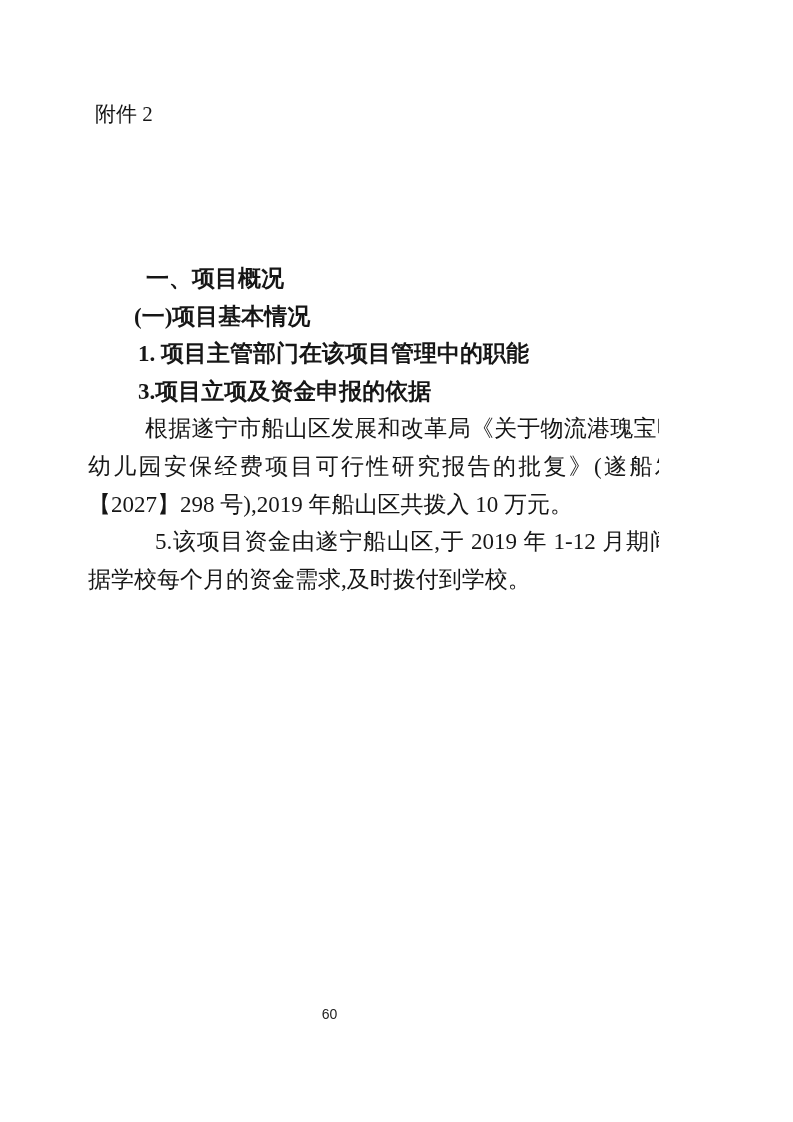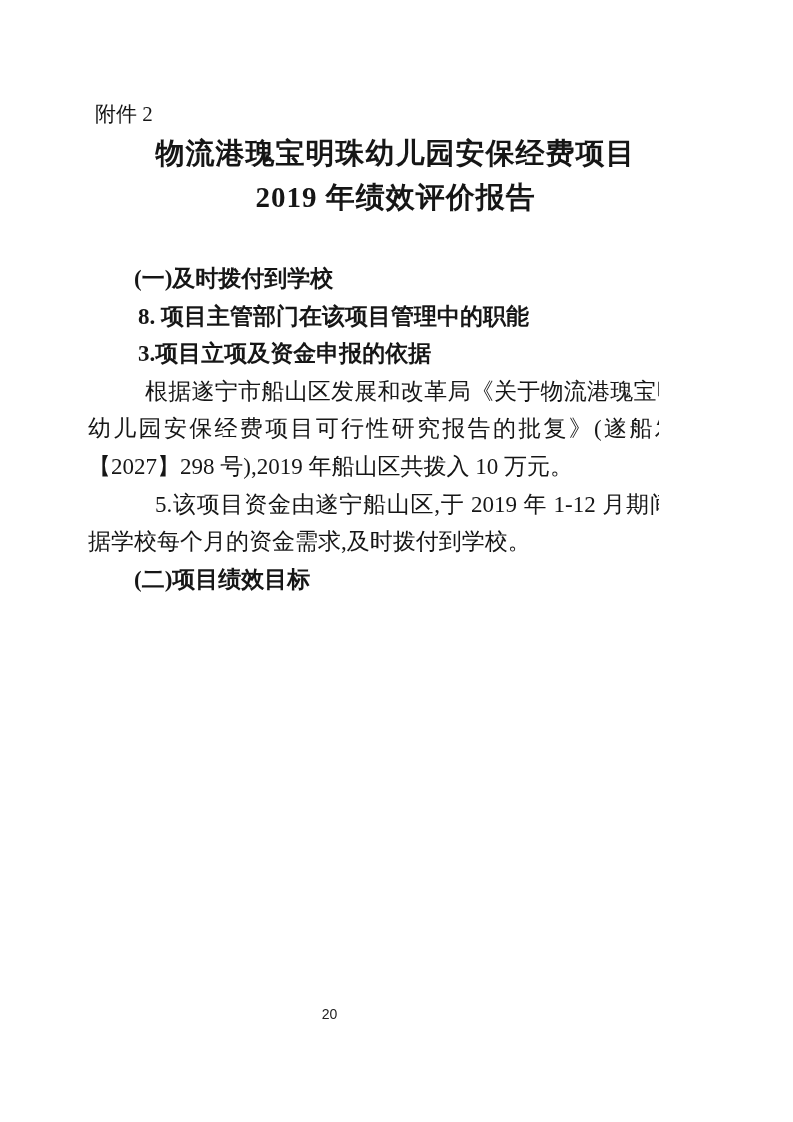--- a/index.html
+++ b/index.html
@@ -74,29 +74,25 @@
     color: #222222;
   }
 </style>
 </head>
 <body>
 
 <div class="page">
 
   <div class="annex">附件 2</div>
 
-  <div class="doc-title">
-    <div>物流港瑰宝明珠幼儿园安保经费项目</div>
-    <div>2019 年绩效评价报告</div>
-  </div>
 
   <div class="content">
-    <div class="h-kai">(一)及时拨付到学校</div>
-    <div class="h-num">8. 项目主管部门在该项目管理中的职能</div>
+    <div class="h-hei">一、项目概况</div>
+    <div class="h-kai">(一)项目基本情况</div>
+    <div class="h-num">1. 项目主管部门在该项目管理中的职能</div>
     <div class="h-num">3.项目立项及资金申报的依据</div>
     <p class="body-p">根据遂宁市船山区发展和改革局《关于物流港瑰宝明珠幼儿园安保经费项目可行性研究报告的批复》(遂船发改【2027】298 号),2019 年船山区共拨入 10 万元。</p>
     <p class="body-p indent-lg">5.该项目资金由遂宁船山区,于 2019 年 1-12 月期间,根据学校每个月的资金需求,及时拨付到学校。</p>
-    <div class="h-kai">(二)项目绩效目标</div>
   </div>
 
-  <div class="page-number">20</div>
+  <div class="page-number">60</div>
 
 </div>
 
 </body></html>

